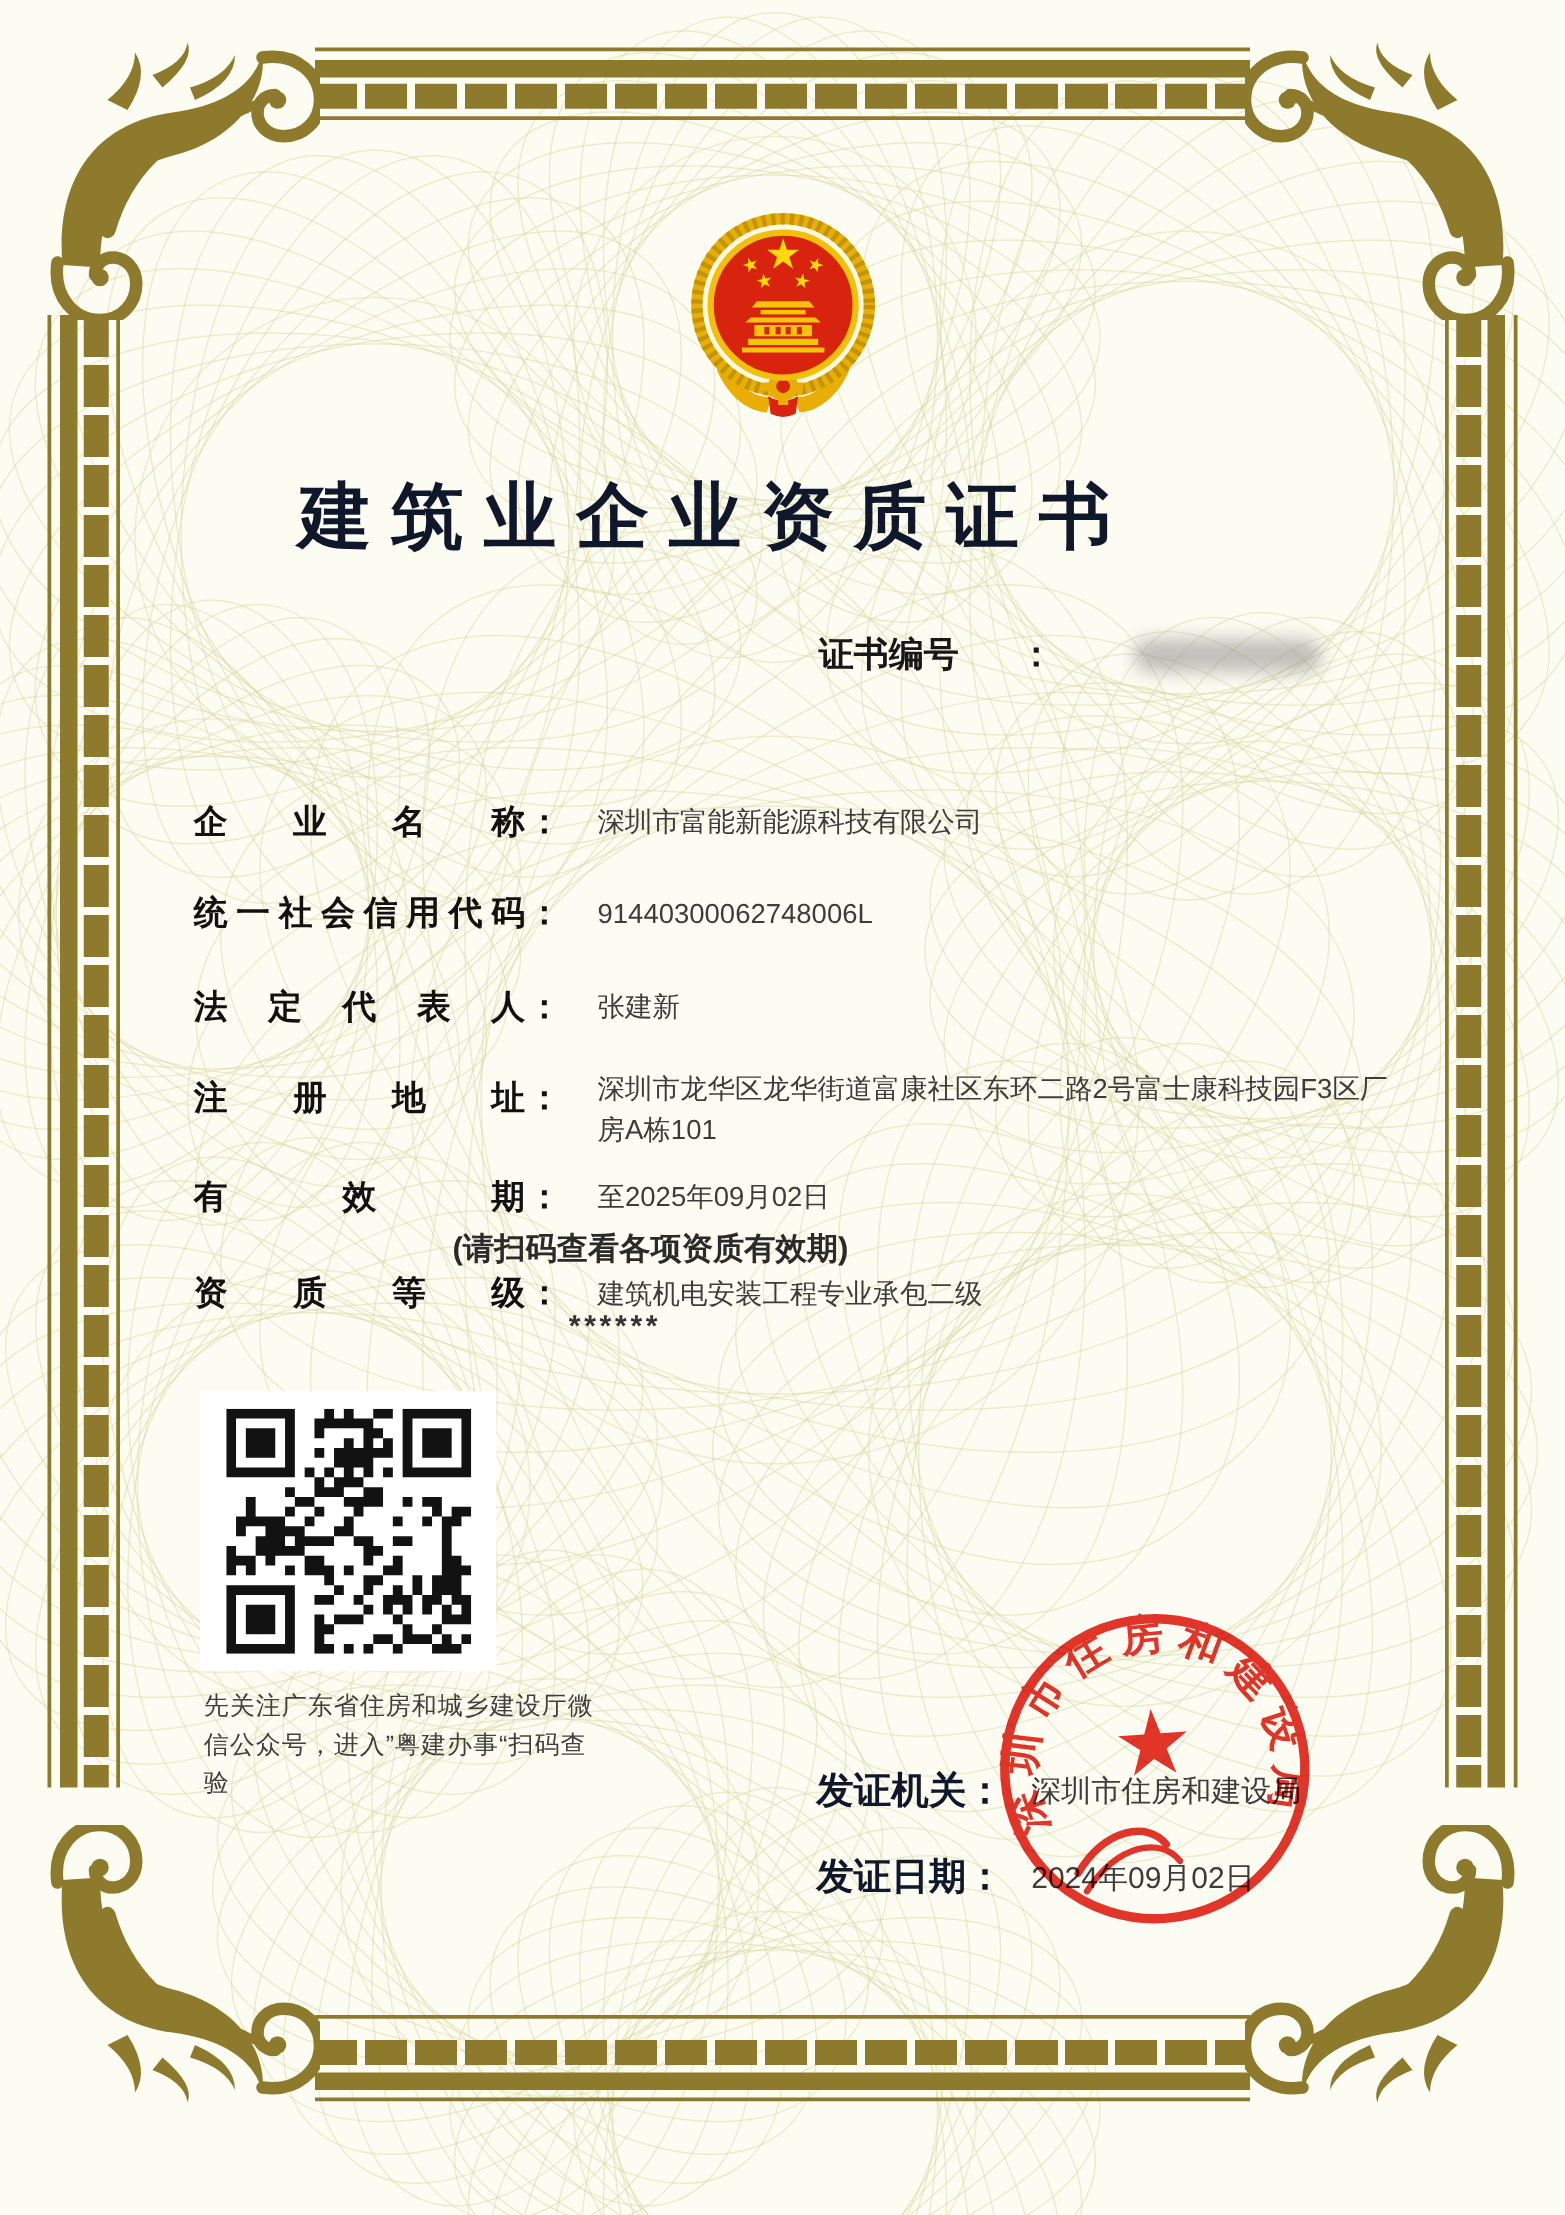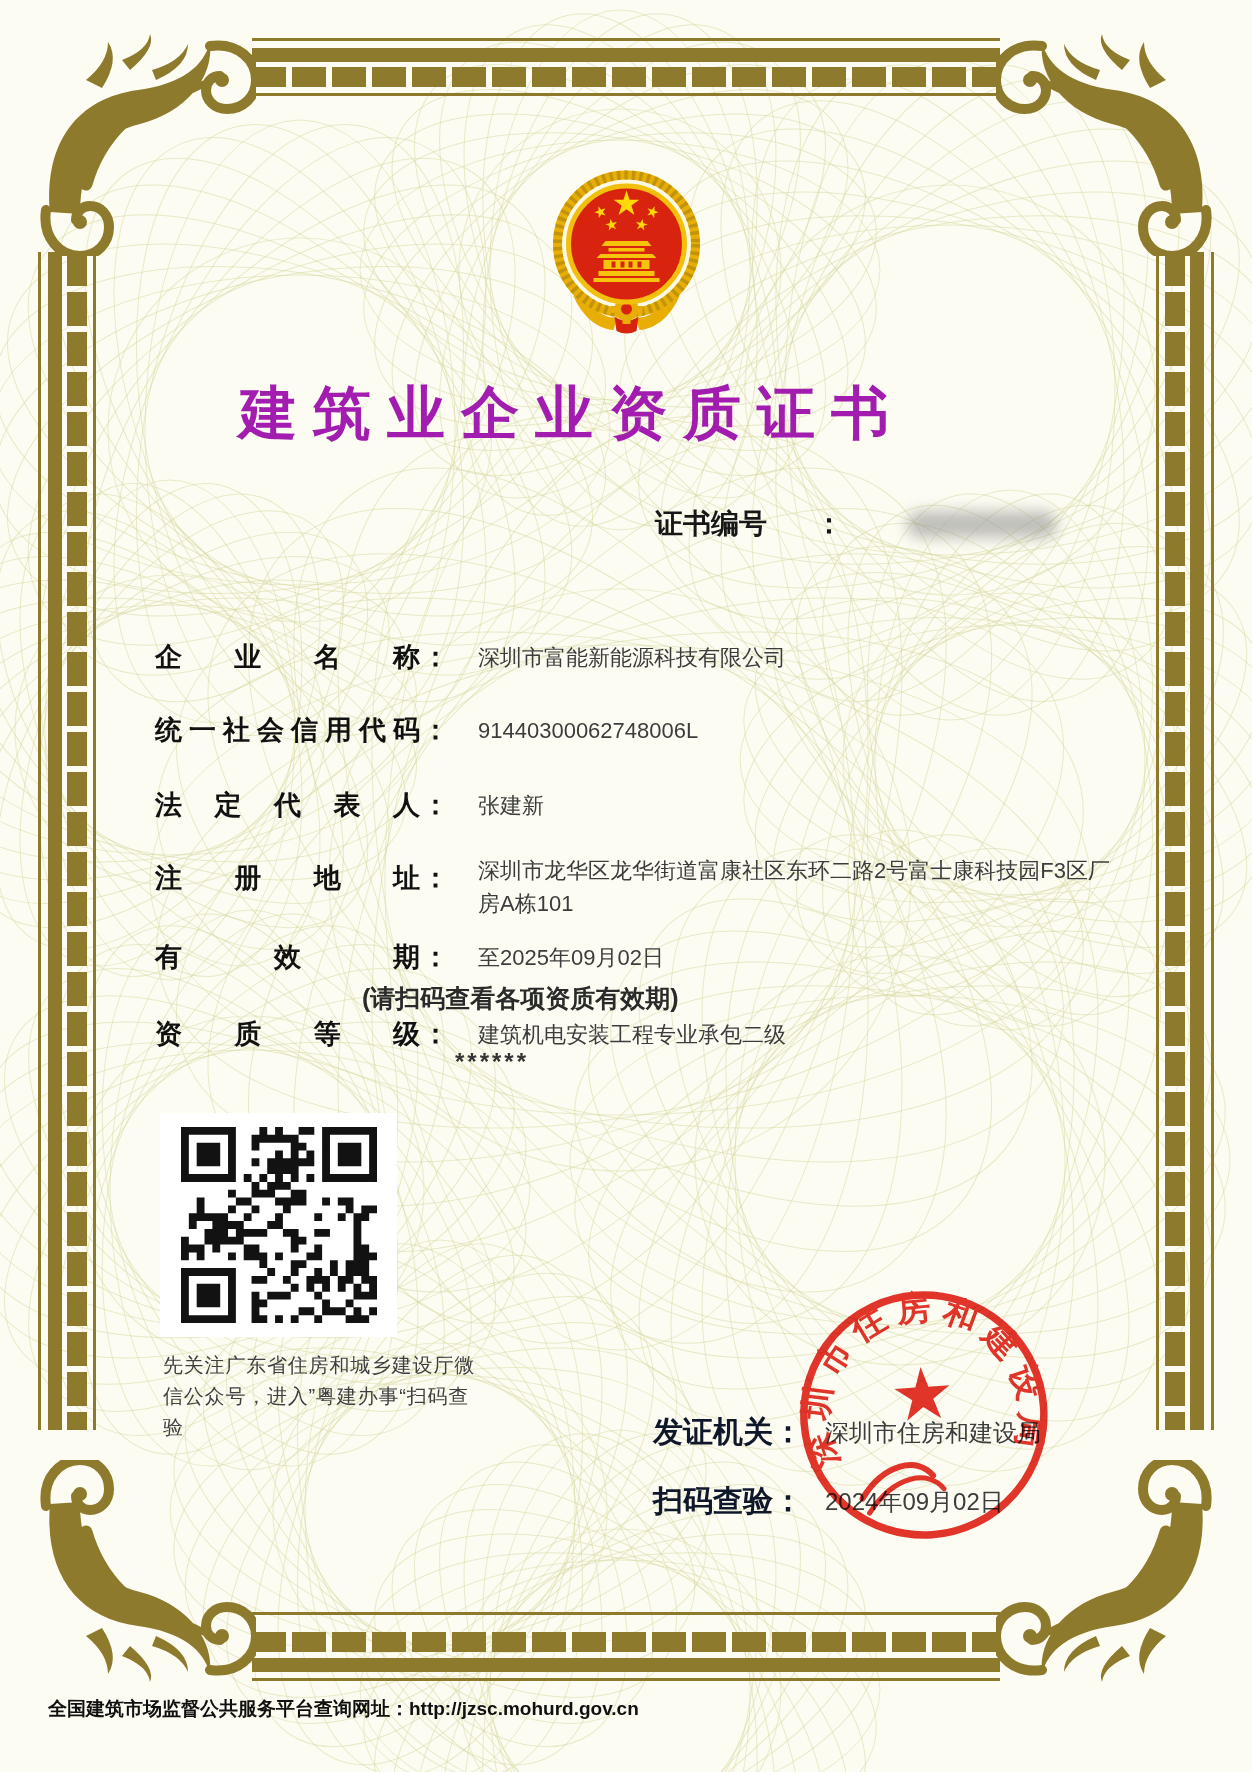--- a/index.html
+++ b/index.html
@@ -17,21 +17,21 @@
   .blocks-v{position:absolute;z-index:2;width:20px;
     background:repeating-linear-gradient(180deg,#8d7a2c 0 34px,rgba(0,0,0,0) 34px 40px);}
   .blocks-h{position:absolute;z-index:2;height:20px;
     background:repeating-linear-gradient(90deg,#8d7a2c 0 34px,rgba(0,0,0,0) 34px 40px);}
   .corner{position:absolute;width:222px;height:222px;z-index:3;}
   
   #emblem{left:551px;top:168px;width:151px;height:168px;z-index:4;}
   
   .title{left:0;top:375px;width:1128px;text-align:center;
     font-size:58px;font-weight:900;letter-spacing:16px;padding-left:16px;
-    box-sizing:border-box;color:#a21caf;z-index:4;}
+    box-sizing:border-box;color:#0f172a;z-index:4;}
   
   .certno{left:655px;top:505px;display:flex;align-items:center;z-index:4;gap:48px;}
   .certno .lbl{font-size:28px;font-weight:800;color:#171717;}
   .blurbox{width:150px;height:27px;margin-left:16px;border-radius:13px;
     background:#8f8f8f;filter:blur(7px);opacity:.55;}
   
   .frow{position:absolute;left:155px;display:flex;align-items:flex-start;z-index:4;}
   .flabel{width:265px;font-size:27px;font-weight:800;color:#111;line-height:33px;}
   .char-justify{display:flex;justify-content:space-between;}
   .fcolon{font-size:27px;font-weight:800;color:#111;line-height:33px;margin-left:2px;}
@@ -449,33 +449,32 @@
     </svg>
 </div>
 <div class="abs qrcaption">先关注广东省住房和城乡建设厅微信公众号，进入”粤建办事“扫码查验</div>
 
 <div class="issrow" style="top:1412px;">
   <span class="isslabel">发证机关</span>
     <span class="isslabel">：</span>
   <span class="issvalue">深圳市住房和建设局</span>
 </div>
 <div class="issrow" style="top:1481px;">
-  <span class="isslabel">扫码查验</span>
+  <span class="isslabel">发证日期</span>
     <span class="isslabel">：</span>
   <span class="issvalue">2024年09月02日</span>
 </div>
 
 <svg id="stamp" class="abs" viewBox="0 0 258 258">
   <g transform="rotate(-4 129 129)" fill="none" stroke="#e1251c">
     <circle cx="129" cy="127" r="120" stroke-width="7.5"></circle>
     <path id="sealArc" d="M42,168 A96,96 0 1 1 216,168" stroke="none" fill="none"></path>
     <text font-size="34" font-weight="700" fill="#e1251c" stroke="none" font-family="Liberation Sans, DejaVu Sans, sans-serif">
       <textPath href="#sealArc" textLength="380" lengthAdjust="spacing">深圳市住房和建设局</textPath>
     </text>
     <use href="#star5" transform="translate(129,108) scale(2.9)" fill="#e1251c" stroke="none"></use>
     <path d="M62,206 C86,172 120,168 134,188" stroke-width="6" stroke-linecap="round"></path>
     <path d="M68,221 C96,184 130,182 144,202" stroke-width="5" stroke-linecap="round"></path>
   </g>
 </svg>
 
 <div class="abs footer">
-  <div>全国建筑市场监督公共服务平台查询网址：http://jzsc.mohurd.gov.cn</div>
 </div>
 
 </body></html>

